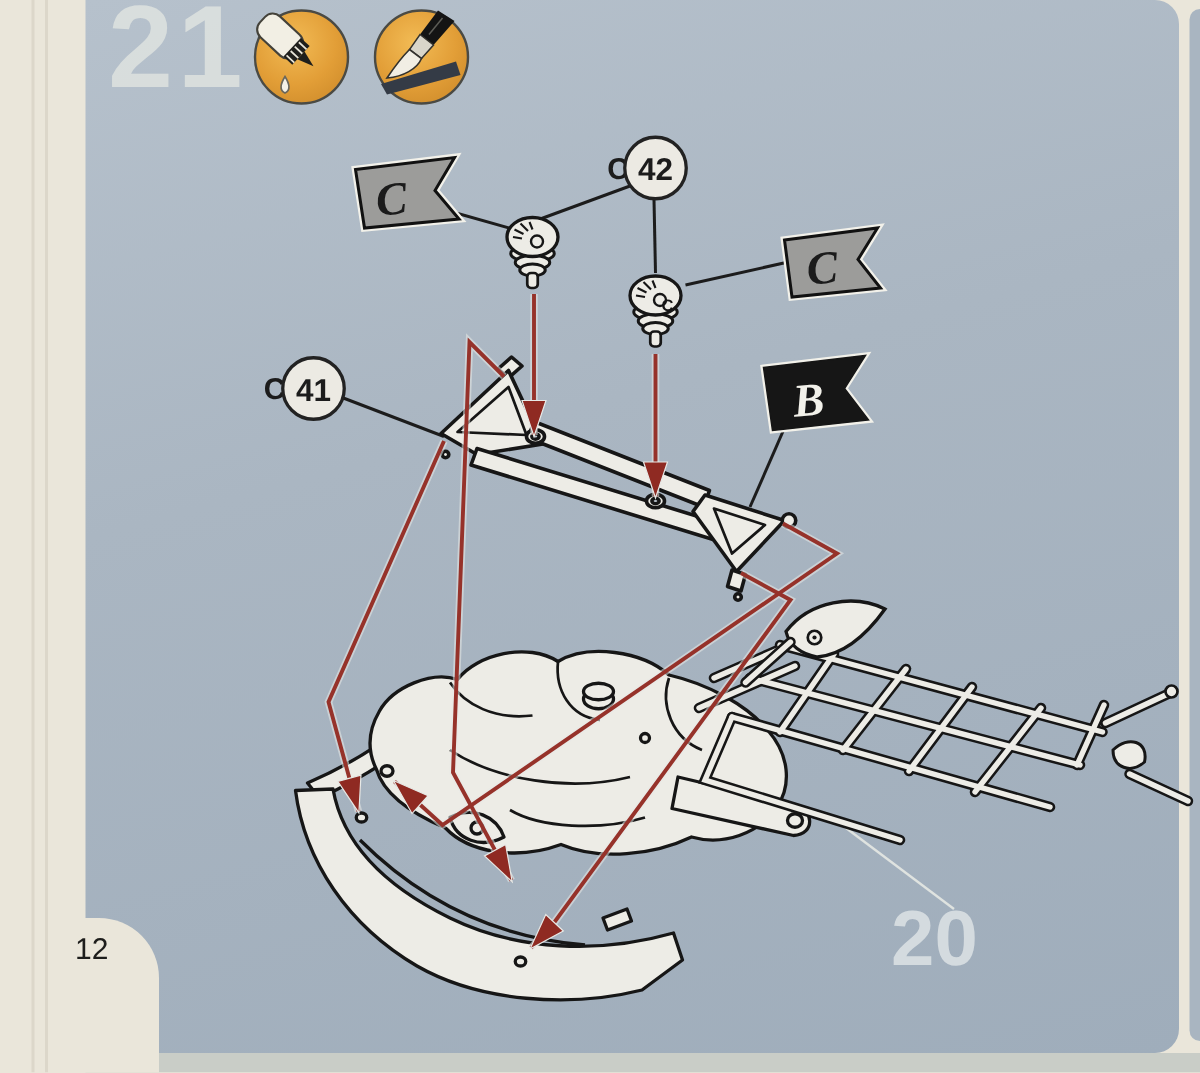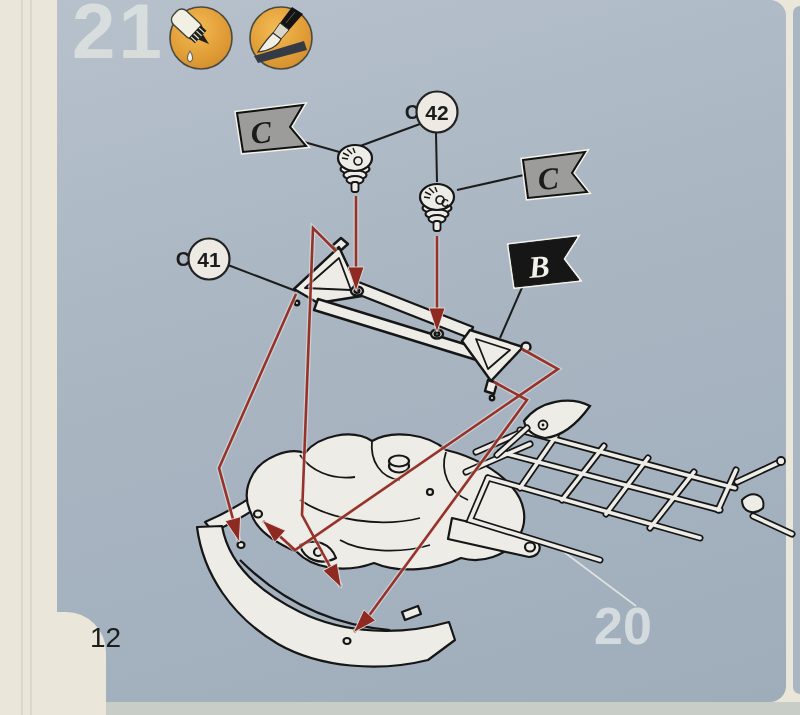--- a/index.html
+++ b/index.html
@@ -8,21 +8,21 @@
   .fold{position:absolute;top:0;width:2px;height:715px;background:rgba(120,110,90,.12);}
   .panel{position:absolute;left:57px;top:0;width:729px;height:702px;
          background:linear-gradient(165deg,#b6c1cc 0%,#aab6c2 40%,#9fadbb 100%);
          border-radius:0 16px 16px 16px;}
   .sliver{position:absolute;left:793px;top:6px;width:7px;height:688px;
           background:#a9b5c1;border-radius:10px 0 0 10px;}
   .bottom-strip{position:absolute;left:57px;top:702px;width:743px;height:13px;background:#c9cdc7;}
   .notch{position:absolute;left:0;top:612px;width:106px;height:103px;background:#eae6da;border-top-right-radius:40px;}
   .step-number{position:absolute;left:72px;top:-14px;font-size:78px;font-weight:bold;
                letter-spacing:3px;color:rgba(230,233,227,.72);}
-  .page-number{position:absolute;left:50px;top:622px;font-size:28px;color:#1d1d1b;margin-left:40px;}
+  .page-number{position:absolute;left:50px;top:622px;font-size:20px;color:#1d1d1b;}
   .ref-step{position:absolute;left:594px;top:596px;font-size:52px;color:rgba(216,222,226,.92);font-weight:bold;}
   svg.art{position:absolute;left:0;top:0;}
   text{font-family:"Liberation Sans",sans-serif;}
   .flagtxt{font-family:"Liberation Serif",serif;font-style:italic;font-weight:bold;font-size:31px;}
   .callout-prefix{font-size:20px;font-weight:bold;fill:#1c1c1c;}
   .callout-num{font-size:21px;font-weight:bold;fill:#1c1c1c;}
 </style>
 </head>
 <body>
 

